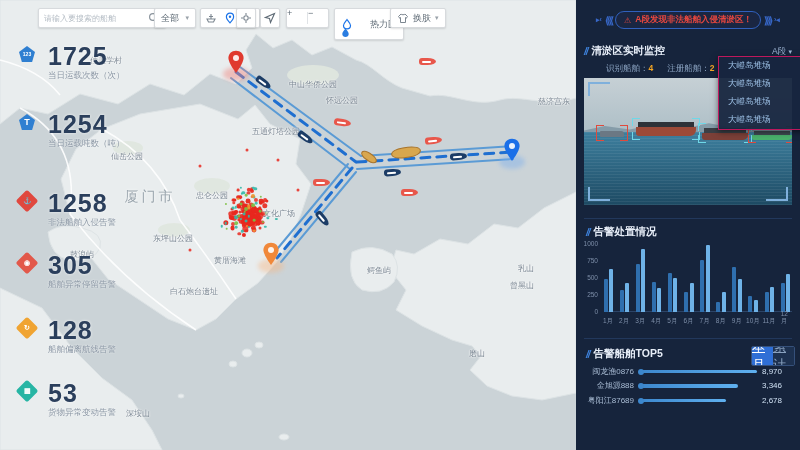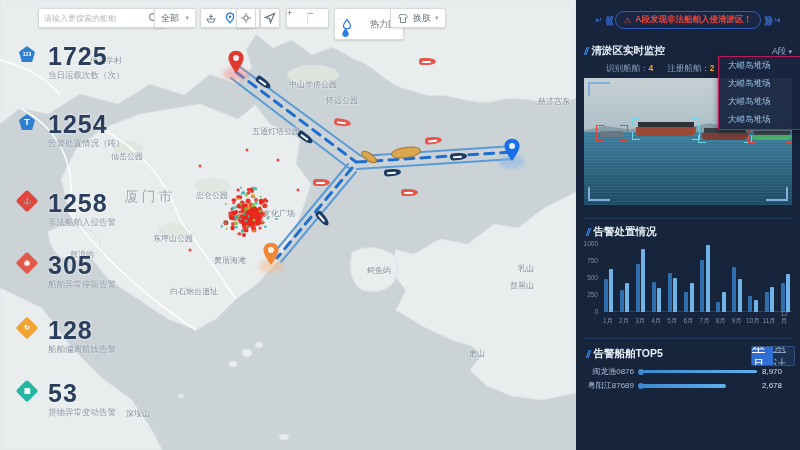--- a/index.html
+++ b/index.html
@@ -496,21 +496,21 @@
 
     <div id="stats-layer">
         <div class="stat" style="top: 42px;">
           <div class="badge pentagon" style="background: rgb(47, 127, 209); font-size: 5px;">123</div>
           <div class="num">1725</div>
           <div class="lbl">当日运载次数（次）</div>
         </div>
         <div class="stat" style="top: 110px;">
           <div class="badge pentagon" style="background: rgb(47, 127, 209); font-size: 9px;">T</div>
           <div class="num">1254</div>
-          <div class="lbl">告警处置情况（吨）</div>
+          <div class="lbl">当日运载吨数（吨）</div>
         </div>
         <div class="stat" style="top: 189px;">
           <div class="badge diamond" style="background: rgb(224, 72, 62);">
             <span style="font-size: 7px;">⚓</span>
           </div>
           <div class="num">1258</div>
           <div class="lbl">非法船舶入侵告警</div>
         </div>
         <div class="stat" style="top: 251px;">
           <div class="badge diamond" style="background: rgb(226, 88, 74);">
@@ -655,20 +655,27 @@
       </div>
     <div id="top5">
         <div class="t5row">
           <div class="t5name">闽龙渔0876</div>
           <div class="t5barwrap">
             <div class="t5bar" style="width: 100%;"></div>
           </div>
           <div class="t5val">8,970</div>
         </div>
         <div class="t5row">
+          <div class="t5name">金旭源888</div>
+          <div class="t5barwrap">
+            <div class="t5bar" style="width: 84%;"></div>
+          </div>
+          <div class="t5val">3,346</div>
+        </div>
+        <div class="t5row">
           <div class="t5name">粤阳江87689</div>
           <div class="t5barwrap">
             <div class="t5bar" style="width: 74%;"></div>
           </div>
           <div class="t5val">2,678</div>
         </div>
       </div>
   </div>
 </div>
 

